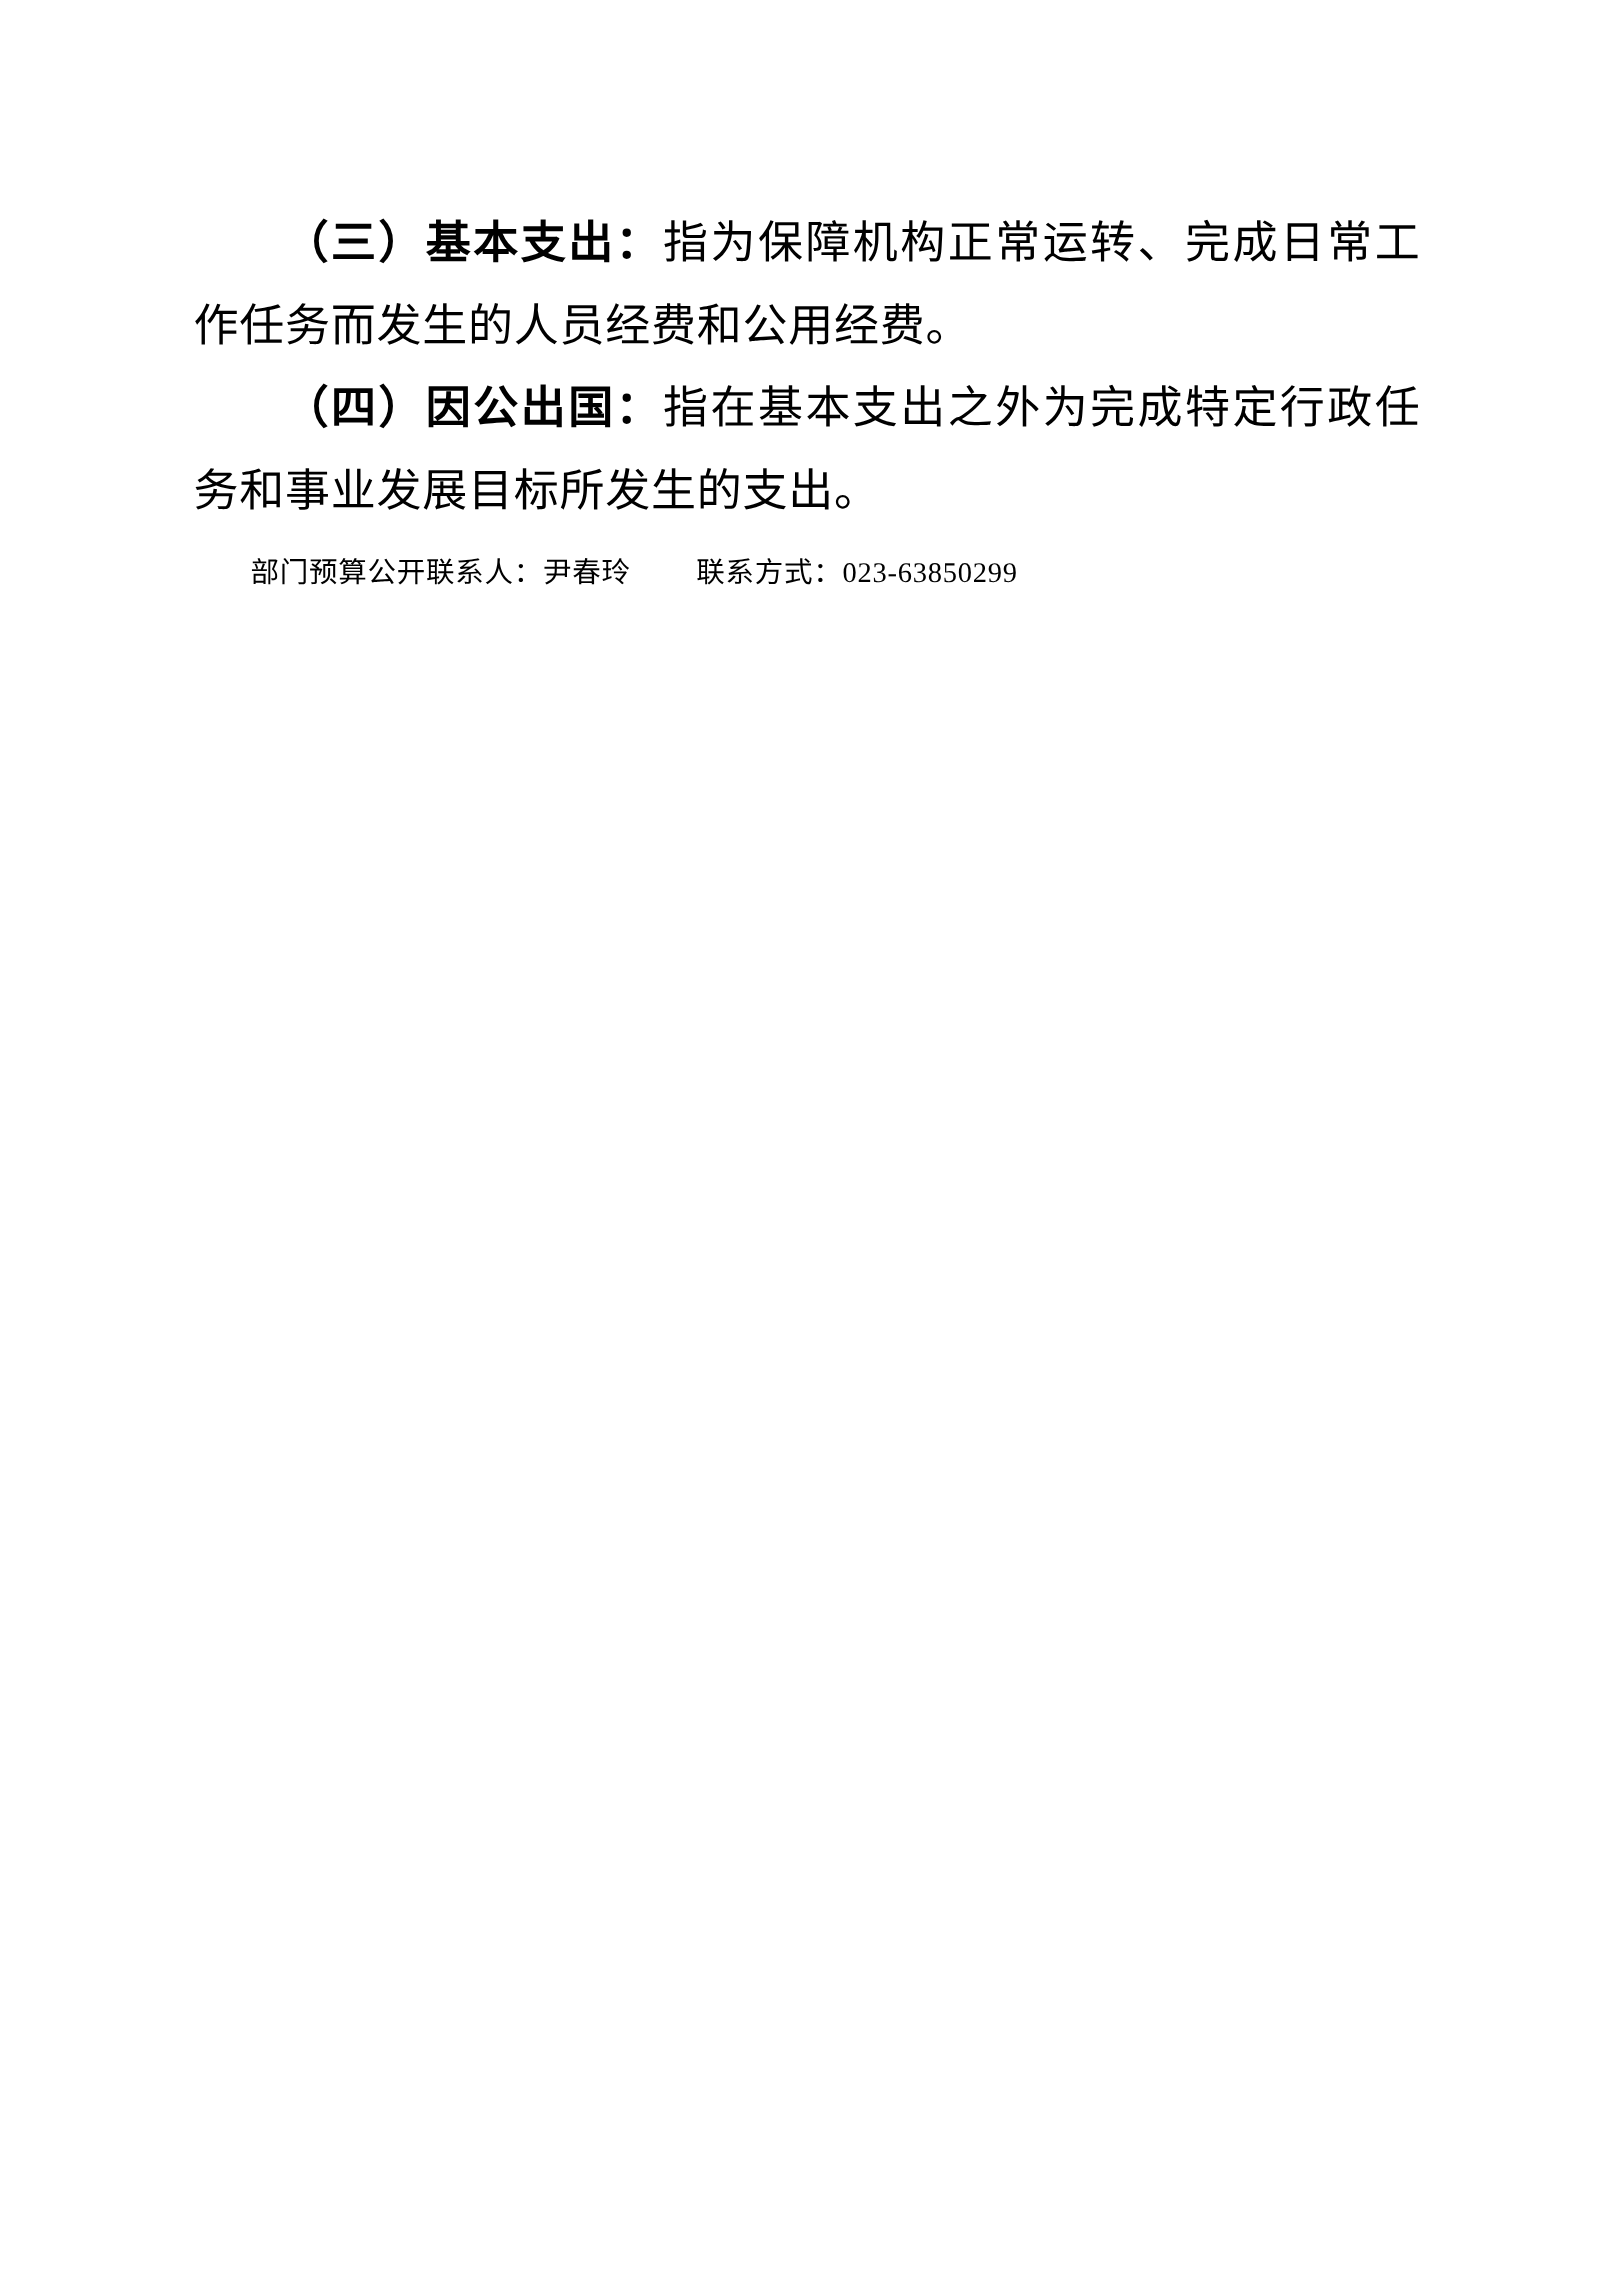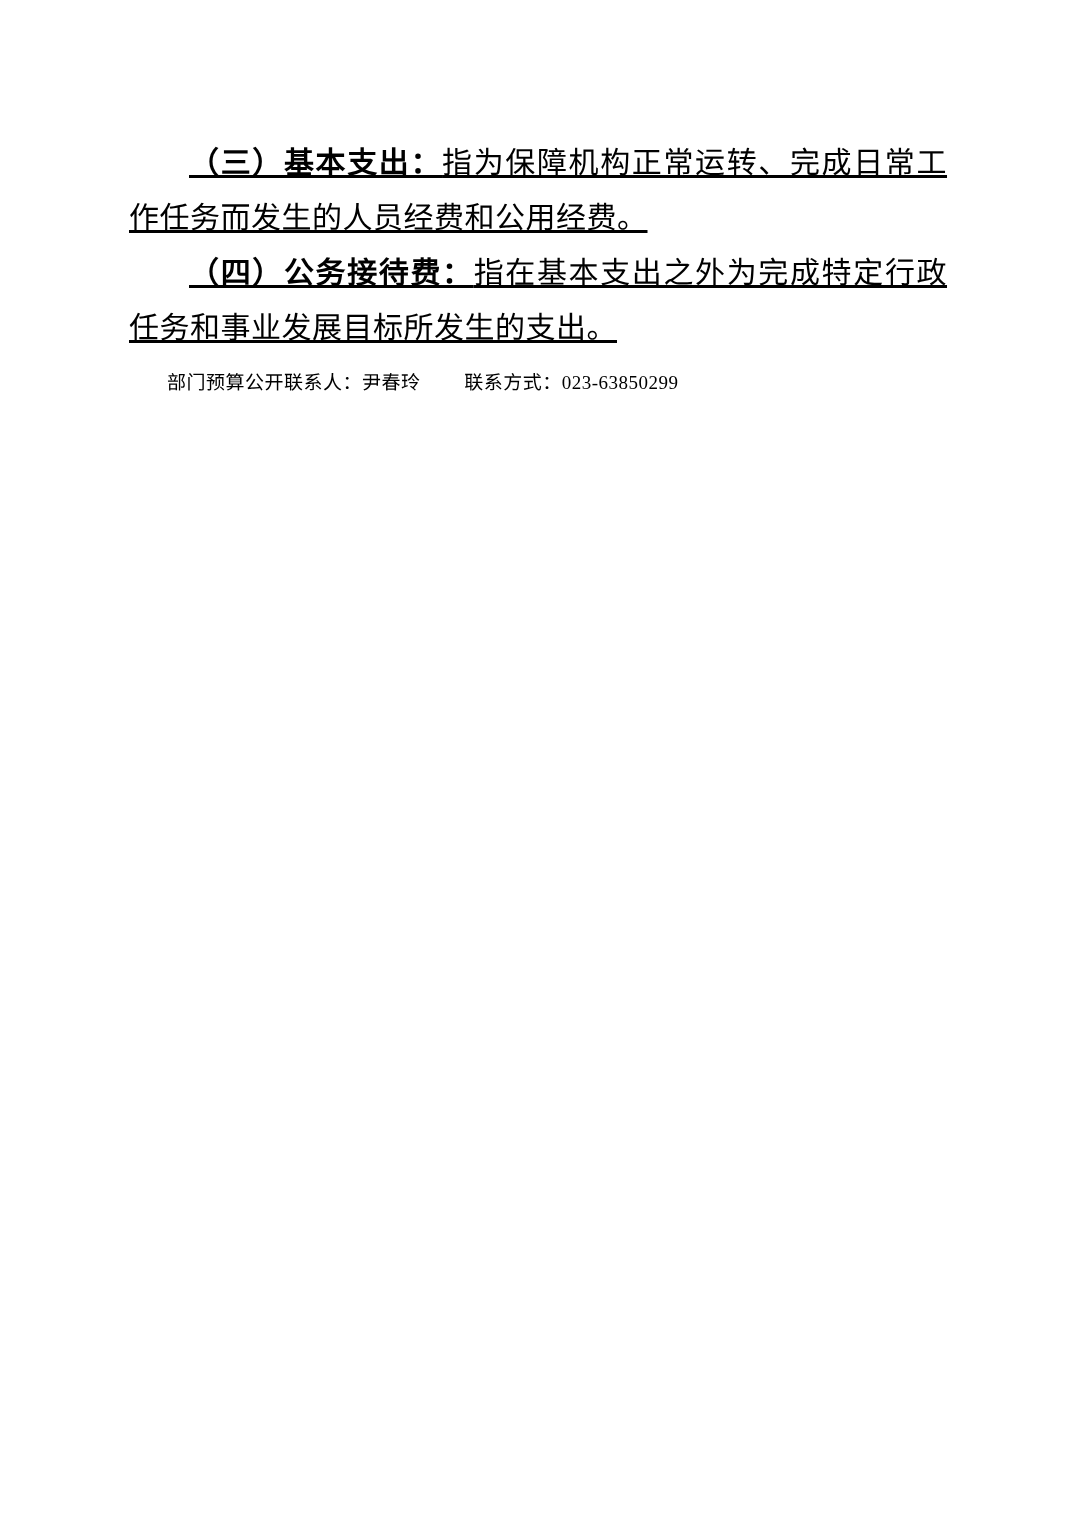--- a/index.html
+++ b/index.html
@@ -22,21 +22,20 @@
     width: 818px;
   }
   .para {
     margin: 0;
     font-size: 30px;
     line-height: 55px;
     text-align: justify;
     text-justify: inter-ideograph;
     text-indent: 2em;
     letter-spacing: 0.5px;
-    text-decoration: underline;
   }
   .para .lead {
     font-weight: bold;
   }
   .contact-line {
     margin: 0;
     font-size: 19px;
     line-height: 55px;
     text-indent: 2em;
     letter-spacing: 0.5px;
@@ -46,18 +45,18 @@
     margin-left: 2.3em;
   }
 </style>
 </head>
 <body>
 
 <div class="page">
 
   <p class="para"><span class="lead">（三）基本支出：</span><span>指为保障机构正常运转、完成日常工作任务而发生的人员经费和公用经费。</span></p>
 
-  <p class="para"><span class="lead">（四）公务接待费：</span><span>指在基本支出之外为完成特定行政任务和事业发展目标所发生的支出。</span></p>
+  <p class="para"><span class="lead">（四）因公出国：</span><span>指在基本支出之外为完成特定行政任务和事业发展目标所发生的支出。</span></p>
 
 
   <p class="contact-line"><span>部门预算公开联系人：</span><span>尹春玲</span><span class="method-label">联系方式：</span><span>023-63850299</span></p>
 
 </div>
 
 </body></html>

